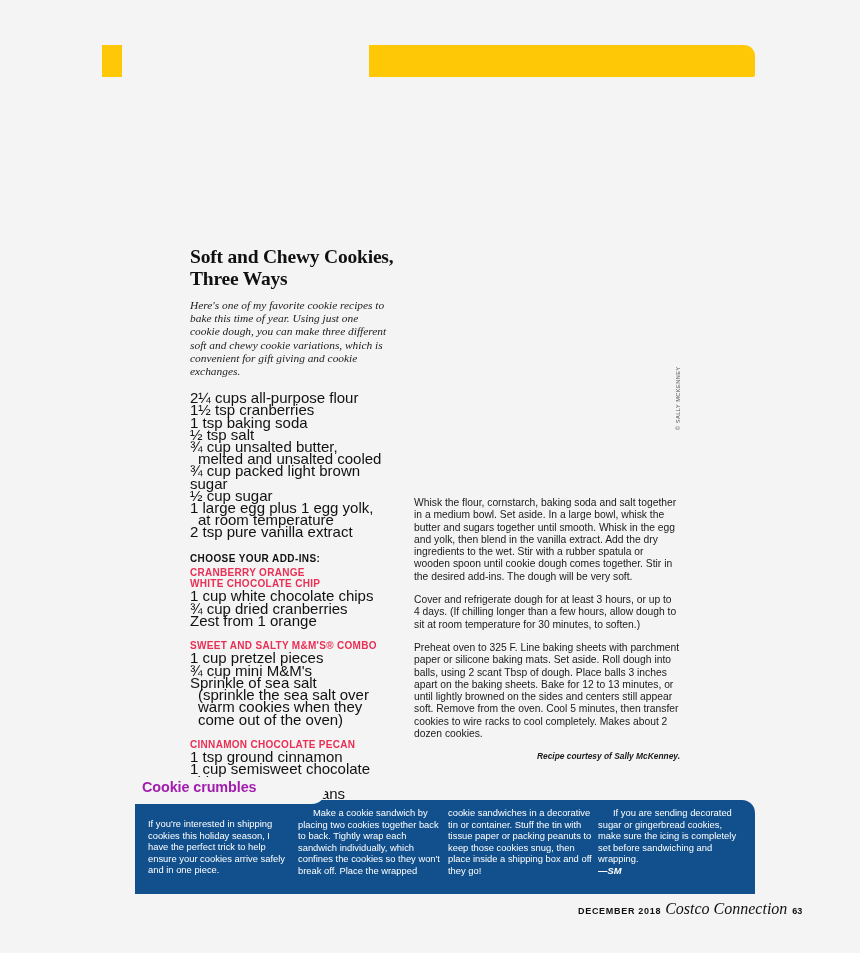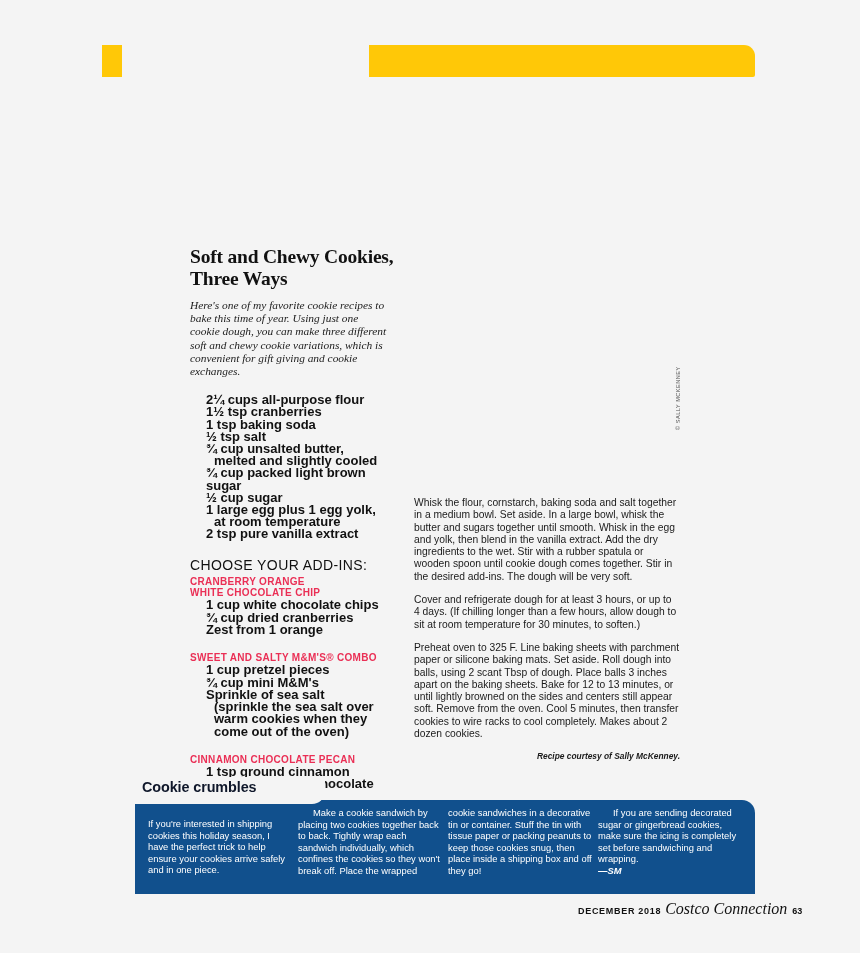--- a/index.html
+++ b/index.html
@@ -43,33 +43,33 @@
   .recipe-deck{
     font-family:"Liberation Serif", serif;
     font-style:italic;
     font-size:11.4px;
     line-height:13.2px;
     color:#1a1a1a;
     margin:0 0 14px 0;
     width:200px;
   }
   .ing-list{
-    font-size:13px;
+    font-size:15px;
     line-height:12.2px;
-    font-weight:bold;
-    color:#111;
-    margin:16px;
+    font-weight:normal;
+    color:#111;
+    margin:0;
   }
   .ing-list .ing{white-space:pre-wrap;}
   .ing.indent{padding-left:8px;}
 
   .addins-head{
-    font-size:14px;
+    font-size:10px;
     letter-spacing:0.4px;
-    font-weight:normal;
+    font-weight:bold;
     color:#111;
     margin-top:14px;
     margin-bottom:3px;
   }
   .variant-head{
     font-size:10px;
     letter-spacing:0.3px;
     font-weight:bold;
     color:#ea2f55;
     line-height:11.4px;
@@ -121,21 +121,21 @@
   .crumbles-tab{
     position:absolute;left:0;top:0;width:190px;height:27px;
     background:#f4f4f4;
     border-bottom-right-radius:13px;
     z-index:3;
   }
   .crumbles-title{
     position:absolute;left:7px;top:2px;
     font-size:14.4px;
     font-weight:bold;
-    color:#0f172a;
+    color:#a21caf;
     letter-spacing:-0.1px;
     z-index:4;
   }
   .crumbles-cols{
     position:absolute;left:13px;top:30px;width:600px;
     display:flex;gap:0;
     z-index:2;
   }
   .crumbles-col{
     width:150px;
@@ -182,21 +182,21 @@
 
   <div class="recipe-col">
     <h1 class="recipe-title">Soft and Chewy Cookies, Three Ways</h1>
     <p class="recipe-deck">Here's one of my favorite cookie recipes to bake this time of year. Using just one cookie dough, you can make three different soft and chewy cookie variations, which is convenient for gift giving and cookie exchanges.</p>
     <div class="ing-list" id="ingredient-list">
         <div class="ing">2¼ cups all-purpose flour</div>
         <div class="ing">1½ tsp cranberries</div>
         <div class="ing">1 tsp baking soda</div>
         <div class="ing">½ tsp salt</div>
         <div class="ing">¾ cup unsalted butter,</div>
-        <div class="ing indent">melted and slightly cooled</div>
+        <div class="ing indent">melted and unsalted cooled</div>
         <div class="ing">¾ cup packed light brown sugar</div>
         <div class="ing">½ cup sugar</div>
         <div class="ing">1 large egg plus 1 egg yolk,</div>
         <div class="ing indent">at room temperature</div>
         <div class="ing">2 tsp pure vanilla extract</div>
       </div>
     <div class="addins-head">CHOOSE YOUR ADD-INS:</div>
     <div id="variant-list">
         <div class="variant-block first">
           <div class="variant-head">CRANBERRY ORANGE<br>WHITE CHOCOLATE CHIP</div>

